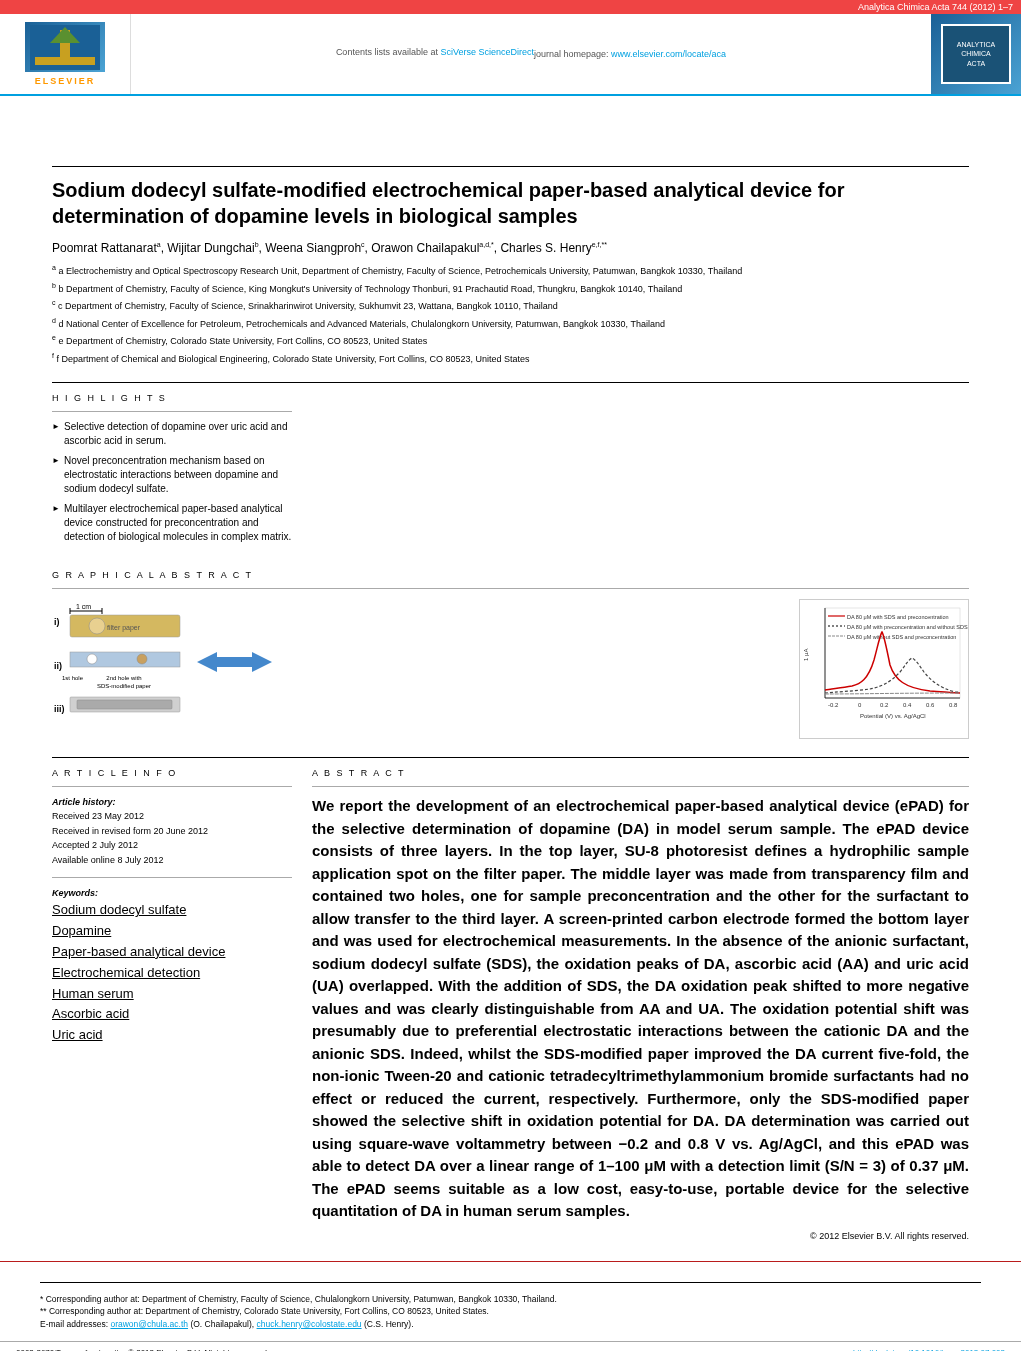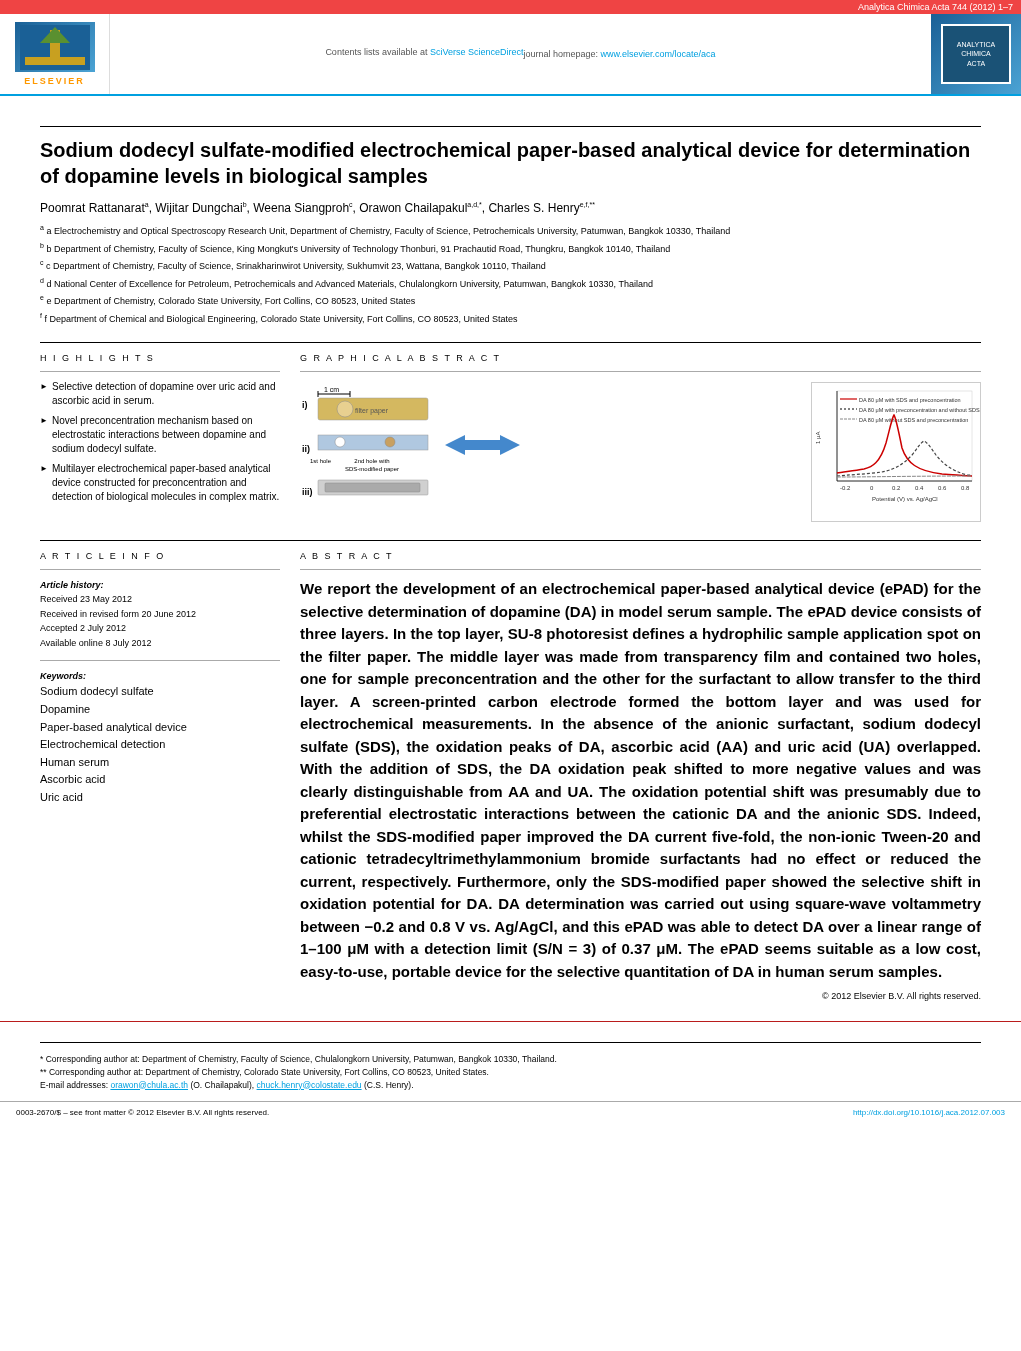--- a/index.html
+++ b/index.html
@@ -18,21 +18,21 @@
       position: relative;
     }
     
     .journal-header {
       display: flex;
       align-items: stretch;
       border-bottom: 2px solid #00a0e0;
       padding: 0;
     }
     .elsevier-logo {
-      width: 110px;
+      width: 131px;
       background: #fff;
       display: flex;
       flex-direction: column;
       align-items: center;
       justify-content: center;
       padding: 8px;
       border-right: 1px solid #ddd;
     }
     .elsevier-logo .logo-box {
       width: 80px;
@@ -111,21 +111,22 @@
     .top-bar {
       background: #ef4444;
       color: #fff;
       font-size: 9px;
       font-family: Arial, sans-serif;
       text-align: right;
       padding: 2px 8px;
     }
     
     .article-content {
-      padding: 20px 40px;
+      padding: 20px 52px;
+      margin-top: 40px;
     }
     .article-title {
       font-size: 20px;
       font-weight: bold;
       font-family: Arial, sans-serif;
       margin-bottom: 12px;
       line-height: 1.3;
       color: #000;
     }
     .authors {
@@ -207,23 +208,24 @@
       line-height: 1.6;
     }
     .article-info .label {
       font-weight: bold;
       font-style: italic;
     }
     .keywords-section {
       margin-top: 10px;
     }
     .keywords-list {
-      font-size: 11px;
+      font-size: 13px;
       font-family: Arial, sans-serif;
       line-height: 1.6;
+      text-decoration: underline;
     }
     
     .abstract-text {
       font-size: 15px;
       font-family: Arial, sans-serif;
       line-height: 1.5;
       text-align: justify;
       font-weight: bold;
     }
     .copyright-line {
@@ -306,21 +308,21 @@
     <div class="affiliations">
       <p><sup>a</sup> <span>a Electrochemistry and Optical Spectroscopy Research Unit, Department of Chemistry, Faculty of Science, Petrochemicals University, Patumwan, Bangkok 10330, Thailand</span></p>
       <p><sup>b</sup> <span>b Department of Chemistry, Faculty of Science, King Mongkut's University of Technology Thonburi, 91 Prachautid Road, Thungkru, Bangkok 10140, Thailand</span></p>
       <p><sup>c</sup> <span>c Department of Chemistry, Faculty of Science, Srinakharinwirot University, Sukhumvit 23, Wattana, Bangkok 10110, Thailand</span></p>
       <p><sup>d</sup> <span>d National Center of Excellence for Petroleum, Petrochemicals and Advanced Materials, Chulalongkorn University, Patumwan, Bangkok 10330, Thailand</span></p>
       <p><sup>e</sup> <span>e Department of Chemistry, Colorado State University, Fort Collins, CO 80523, United States</span></p>
       <p><sup>f</sup> <span>f Department of Chemical and Biological Engineering, Colorado State University, Fort Collins, CO 80523, United States</span></p>
     </div>
     <hr class="section-divider">
 
-    <div class="two-col" style="margin-bottom:16px;">
+    <div class="two-col" style="margin-bottom:16px;flex-direction:column;">
       <div class="col-left">
         <div class="section-label">H I G H L I G H T S</div>
         <hr class="thin">
         <ul class="highlights-list">
           <li><span>Selective detection of dopamine over uric acid and ascorbic acid in serum.</span></li>
           <li><span>Novel preconcentration mechanism based on electrostatic interactions between dopamine and sodium dodecyl sulfate.</span></li>
           <li><span>Multilayer electrochemical paper-based analytical device constructed for preconcentration and detection of biological molecules in complex matrix.</span></li>
         </ul>
       </div>
       <div class="col-right">

